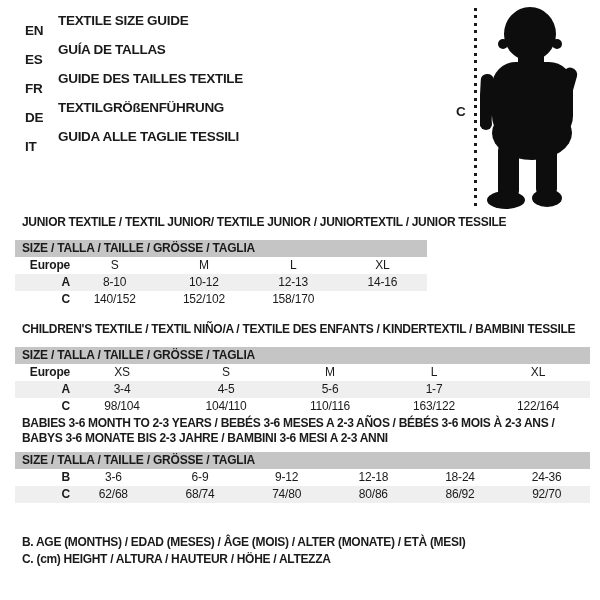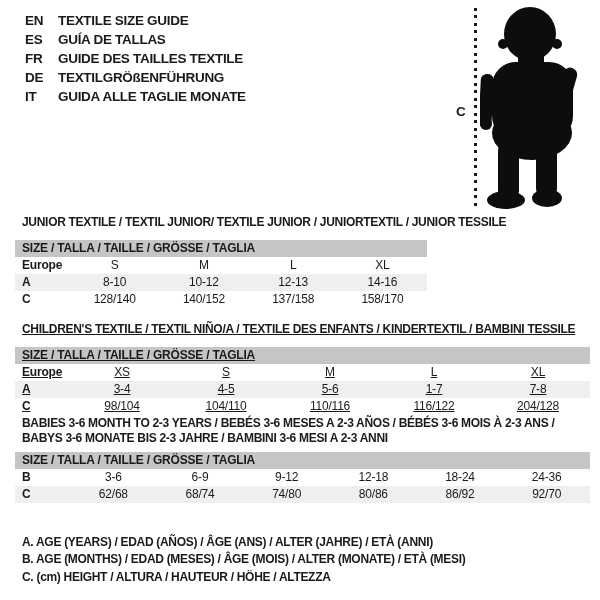--- a/index.html
+++ b/index.html
@@ -26,20 +26,21 @@
   .lang-row {
     display: flex;
     line-height: 19px;
     font-size: 13.5px;
     font-weight: 700;
     letter-spacing: -0.3px;
   }
   .lang-code {
     width: 33px;
     flex: 0 0 33px;
+    margin-top: 10px;
   }
 
   
   .figure { position: absolute; top: 0; left: 448px; width: 152px; height: 212px; }
   .c-label {
     position: absolute;
     top: 104px;
     left: 8px;
     font-size: 13.5px;
     font-weight: 700;
@@ -50,21 +51,21 @@
     left: 26px;
     width: 3px;
     height: 198px;
     background: repeating-linear-gradient(to bottom, #1a1a1a 0 3px, transparent 3px 7.5px);
   }
   .baby-svg { position: absolute; top: 2px; left: 32px; }
 
   
   .table-wrap { position: absolute; left: 15px; }
   .table-wrap.t1 { top: 215px; width: 412px; }
-  .table-wrap.t2 { top: 322px; width: 575px; text-decoration: underline; }
+  .table-wrap.t2 { top: 322px; width: 575px; }
   .table-wrap.t3 { top: 416px; width: 575px; }
 
   .table-title {
     margin-left: 7px;
     font-size: 12px;
     font-weight: 700;
     letter-spacing: -0.3px;
     line-height: 15px;
     white-space: nowrap;
   }
@@ -83,21 +84,21 @@
   .trow {
     display: grid;
     height: 17px;
     line-height: 17px;
     font-size: 12px;
     letter-spacing: -0.2px;
   }
   .trow.shaded { background: #efefef; }
   .tcell { text-align: center; }
   .tcell.label {
-    text-align: left;
+    text-align: right;
     padding-left: 7px;
     font-weight: 700;
   }
 
   
   .notes {
     position: absolute;
     top: 534px;
     left: 22px;
   }
@@ -126,21 +127,21 @@
     <div class="lang-row">
       <span class="lang-code">FR</span>
       <span class="lang-label">GUIDE DES TAILLES TEXTILE</span>
     </div>
     <div class="lang-row">
       <span class="lang-code">DE</span>
       <span class="lang-label">TEXTILGRÖßENFÜHRUNG</span>
     </div>
     <div class="lang-row">
       <span class="lang-code">IT</span>
-      <span class="lang-label">GUIDA ALLE TAGLIE MONATE</span>
+      <span class="lang-label">GUIDA ALLE TAGLIE TESSILI</span>
     </div>
   </div>
 
   <div class="figure">
     <span class="c-label">C</span>
     <div class="dotted-line"></div>
     <svg class="baby-svg" width="118" height="208" viewBox="0 0 118 208" aria-hidden="true">
       <g fill="#0d0d0d">
 
         <ellipse cx="50" cy="32" rx="26" ry="27"></ellipse>
@@ -184,23 +185,22 @@
         </div>
         <div class="trow shaded" style="grid-template-columns: 55px repeat(4, 1fr);">
           <div class="tcell label">A</div>
           <div class="tcell">8-10</div>
           <div class="tcell">10-12</div>
           <div class="tcell">12-13</div>
           <div class="tcell">14-16</div>
         </div>
         <div class="trow" style="grid-template-columns: 55px repeat(4, 1fr);">
           <div class="tcell label">C</div>
-          <div class="tcell">128/140</div>
           <div class="tcell">140/152</div>
-          <div class="tcell">137/158</div>
+          <div class="tcell">152/102</div>
           <div class="tcell">158/170</div>
         </div>
       </div>
   </div>
 
   <div class="table-wrap t2">
     <div class="table-title">
         <div>CHILDREN'S TEXTILE / TEXTIL NIÑO/A / TEXTILE DES ENFANTS / KINDERTEXTIL / BAMBINI TESSILE</div>
       </div>
     <div class="table-header-bar">SIZE / TALLA / TAILLE / GRÖSSE / TAGLIA</div>
@@ -212,29 +212,28 @@
           <div class="tcell">M</div>
           <div class="tcell">L</div>
           <div class="tcell">XL</div>
         </div>
         <div class="trow shaded" style="grid-template-columns: 55px repeat(5, 1fr);">
           <div class="tcell label">A</div>
           <div class="tcell">3-4</div>
           <div class="tcell">4-5</div>
           <div class="tcell">5-6</div>
           <div class="tcell">1-7</div>
-          <div class="tcell">7-8</div>
         </div>
         <div class="trow" style="grid-template-columns: 55px repeat(5, 1fr);">
           <div class="tcell label">C</div>
           <div class="tcell">98/104</div>
           <div class="tcell">104/110</div>
           <div class="tcell">110/116</div>
-          <div class="tcell">116/122</div>
-          <div class="tcell">204/128</div>
+          <div class="tcell">163/122</div>
+          <div class="tcell">122/164</div>
         </div>
       </div>
   </div>
 
   <div class="table-wrap t3">
     <div class="table-title">
         <div>BABIES 3-6 MONTH TO 2-3 YEARS / BEBÉS 3-6 MESES A 2-3 AÑOS / BÉBÉS 3-6 MOIS À 2-3 ANS /</div>
         <div>BABYS 3-6 MONATE BIS 2-3 JAHRE / BAMBINI 3-6 MESI A 2-3 ANNI</div>
       </div>
     <div class="table-header-bar">SIZE / TALLA / TAILLE / GRÖSSE / TAGLIA</div>
@@ -254,18 +253,17 @@
           <div class="tcell">68/74</div>
           <div class="tcell">74/80</div>
           <div class="tcell">80/86</div>
           <div class="tcell">86/92</div>
           <div class="tcell">92/70</div>
         </div>
       </div>
   </div>
 
   <div class="notes">
-    <div class="note">A. AGE (YEARS) / EDAD (AÑOS) / ÂGE (ANS) / ALTER (JAHRE) / ETÀ (ANNI)</div>
     <div class="note">B. AGE (MONTHS) / EDAD (MESES) / ÂGE (MOIS) / ALTER (MONATE) / ETÀ (MESI)</div>
     <div class="note">C. (cm) HEIGHT / ALTURA / HAUTEUR / HÖHE / ALTEZZA</div>
   </div>
 
 </div>
 
 </body></html>

